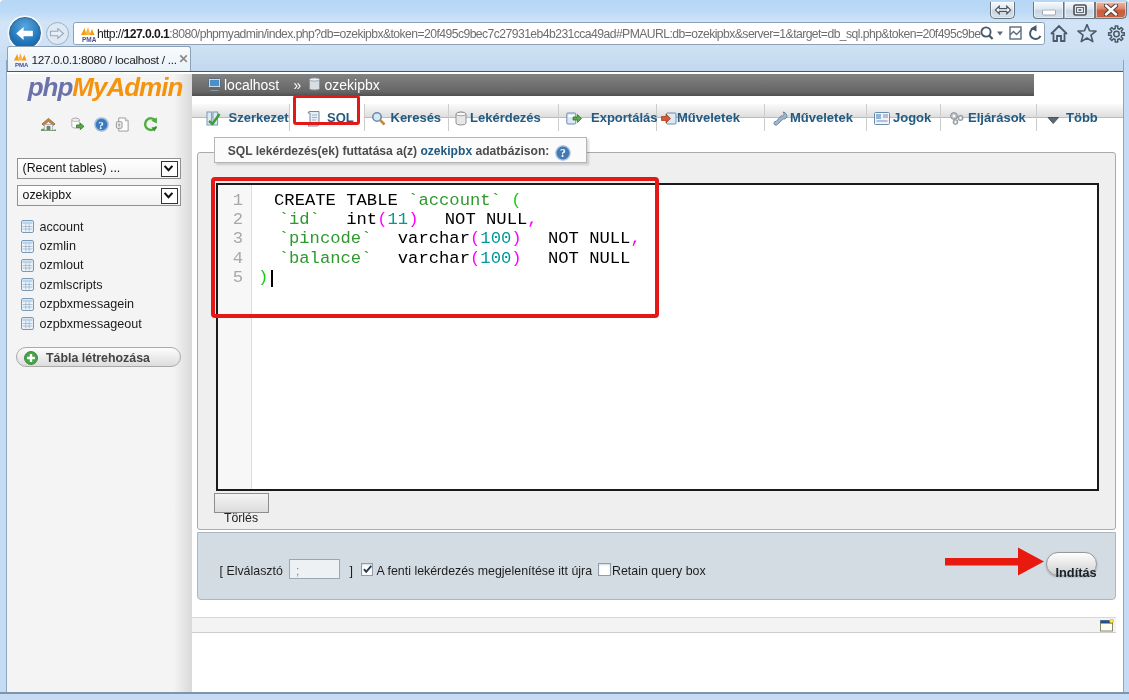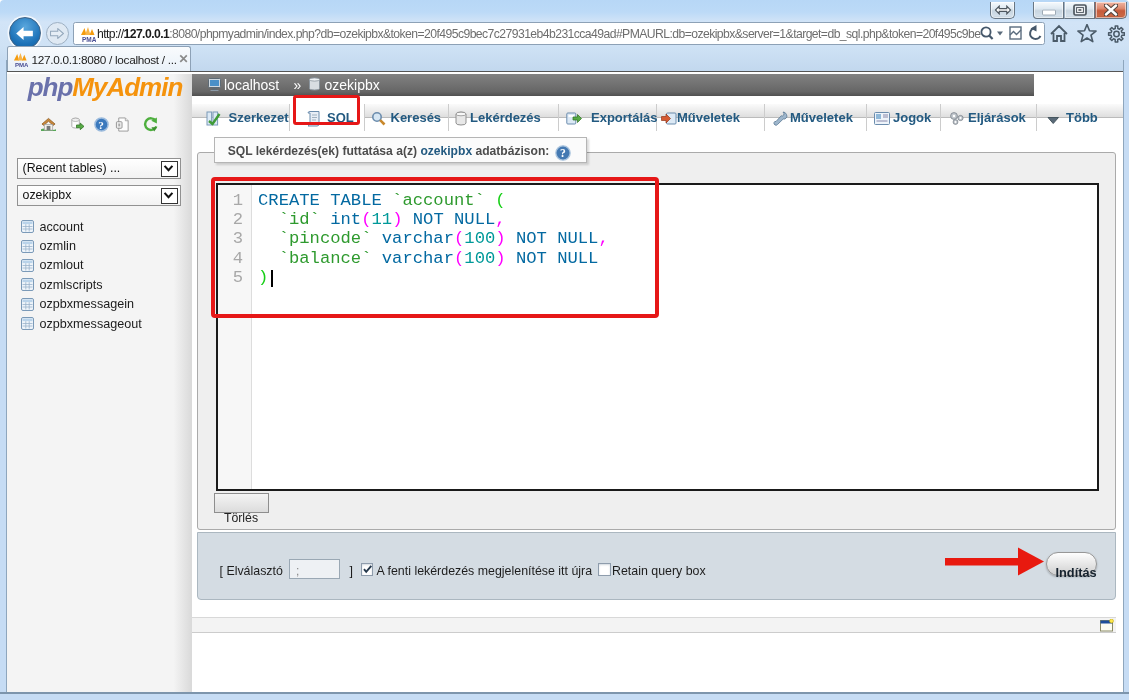--- a/index.html
+++ b/index.html
@@ -52,21 +52,21 @@
 #fieldset{left:5px;top:78.5px;width:919px;height:378px;background:#efefef;border:1px solid #aaa;border-radius:3px;}
 #legendbox{left:22.2px;top:63.5px;width:373px;height:26px;background:#fbfbfb;border:1px solid #b5b5b5;box-shadow:1.5px 1.5px 2px rgba(0,0,0,.15);}
 #legendbox .t{position:absolute;left:13px;top:5.5px;font-size:12.1px;font-weight:bold;color:#4c4c4c;white-space:nowrap;}
 #legendbox .blue{color:#235a81;}
 
 #editor{left:24.5px;top:109px;width:883px;height:308.5px;background:#fff;border:2px solid #1a1a1a;font-family:"Liberation Mono",monospace;font-size:17.2px;line-height:19.4px;}
 #gutter{left:0;top:0;width:34px;height:304px;background:#f7f7f7;border-right:1px solid #ddd;}
 .ln{position:absolute;right:8px;color:#a8a8a8;}
 #code{left:40px;top:0;width:830px;height:304px;}
 .cl{position:absolute;left:0;white-space:pre;}
-.kw{color:#0369a1;}
+.kw{color:#000000;margin-left:16px;}
 .idg{color:#2e9a2e;}
 .num{color:#099;}
 .pp{color:#f0f;}
 .mb{color:#16cf16;}
 #cursor{left:53px;top:85.5px;width:2px;height:16.5px;background:#000;}
 #torles{left:22px;top:419.5px;width:55px;height:20px;background:linear-gradient(#f4f4f4,#dcdcdc);border:1px solid #8e8e8e;font-size:12.3px;color:#222;text-align:center;padding-top:17px;}
 
 #footbar{left:5px;top:458.5px;width:919px;height:68px;background:#d4dce3;border:1px solid #abb7c0;border-radius:0 0 4px 4px;}
 #footbar .t{position:absolute;top:31px;font-size:12.4px;color:#1d1d1d;}
 #sepinput{position:absolute;box-sizing:border-box;left:91.5px;top:26px;width:51px;height:20px;background:#eef1f4;border:1px solid #9aa8b4;color:#888;font-size:12px;padding:3px 0 0 6px;}
@@ -241,20 +241,29 @@
             <path d="M1.5 6.5 h10 M1.5 9 h10 M4.8 4.2 v7.3 M8.2 4.2 v7.3" stroke="#9ab4cc" stroke-width="0.8" fill="none"></path>
           </svg>
           <span class="tblname a" style="top:77.1px;">ozpbxmessagein</span>
           <svg class="tbl a" style="top:97px;" viewBox="0 0 13 13">
             <rect x="0.5" y="0.5" width="12" height="12" rx="1.5" fill="#eef4fa" stroke="#7b9ab8"></rect>
             <rect x="1.5" y="1.5" width="10" height="2.6" fill="#b9d3ea"></rect>
             <path d="M1.5 6.5 h10 M1.5 9 h10 M4.8 4.2 v7.3 M8.2 4.2 v7.3" stroke="#9ab4cc" stroke-width="0.8" fill="none"></path>
           </svg>
           <span class="tblname a" style="top:96.5px;">ozpbxmessageout</span>
         </div>
+      <div id="newtable" class="a">
+        <svg style="position:absolute;left:7px;top:3px;" width="14" height="14" viewBox="0 0 14 14">
+            <circle cx="7" cy="7" r="6.5" fill="#46a546"></circle>
+            <circle cx="7" cy="7" r="6.5" fill="none" stroke="#2d7a2d" stroke-width="0.8"></circle>
+            <rect x="3" y="5.8" width="8" height="2.4" rx="0.5" fill="#fff"></rect>
+            <rect x="5.8" y="3" width="2.4" height="8" rx="0.5" fill="#fff"></rect>
+          </svg>
+        <span>Tábla létrehozása</span>
+      </div>
     </div>
 
     <div id="main" class="a">
       <div id="crumb" class="a">
         <svg class="a" style="left:16.9px;top:4px;" width="15" height="13" viewBox="0 0 15 13">
             <rect x="0.5" y="0.5" width="12" height="9" rx="1" fill="#cfd8df" stroke="#5d6a75"></rect>
             <rect x="2" y="2" width="9" height="6" fill="#4a90c8"></rect>
             <rect x="4" y="10.5" width="5" height="1.5" fill="#5d6a75"></rect>
             <rect x="2.5" y="12" width="8" height="1" fill="#8a98a5"></rect>
           </svg>

